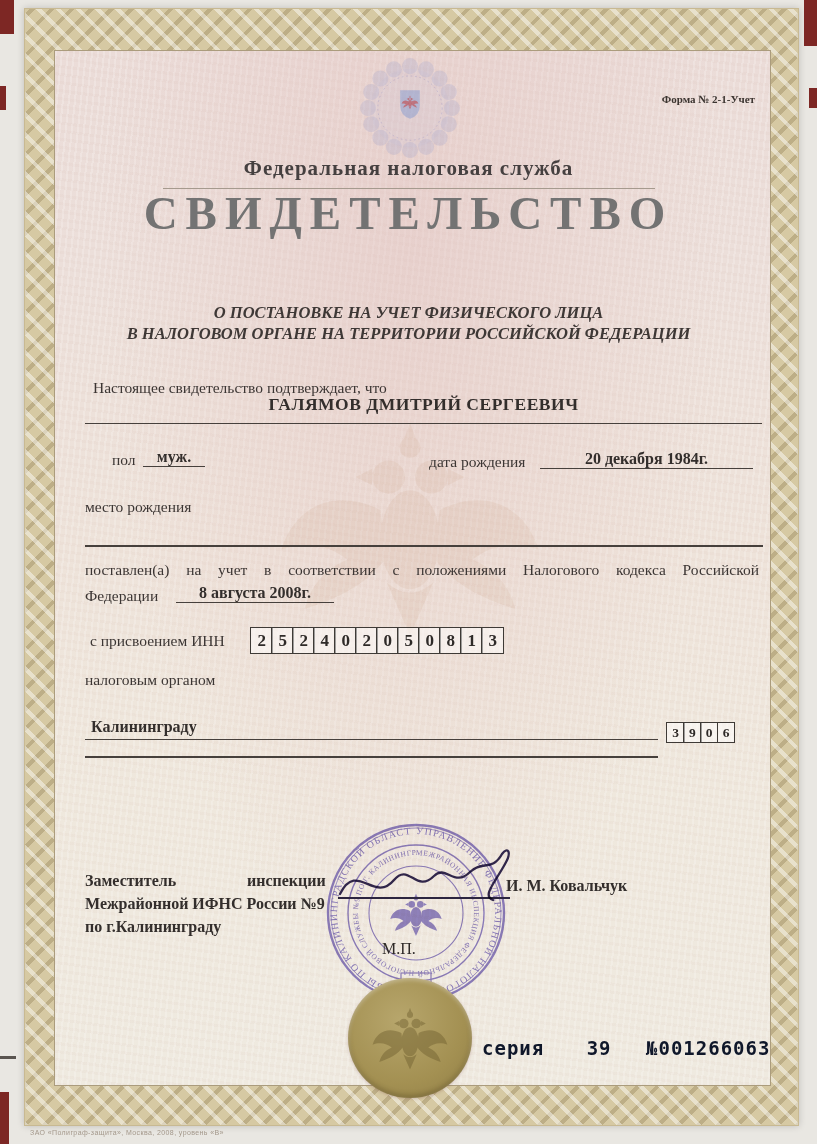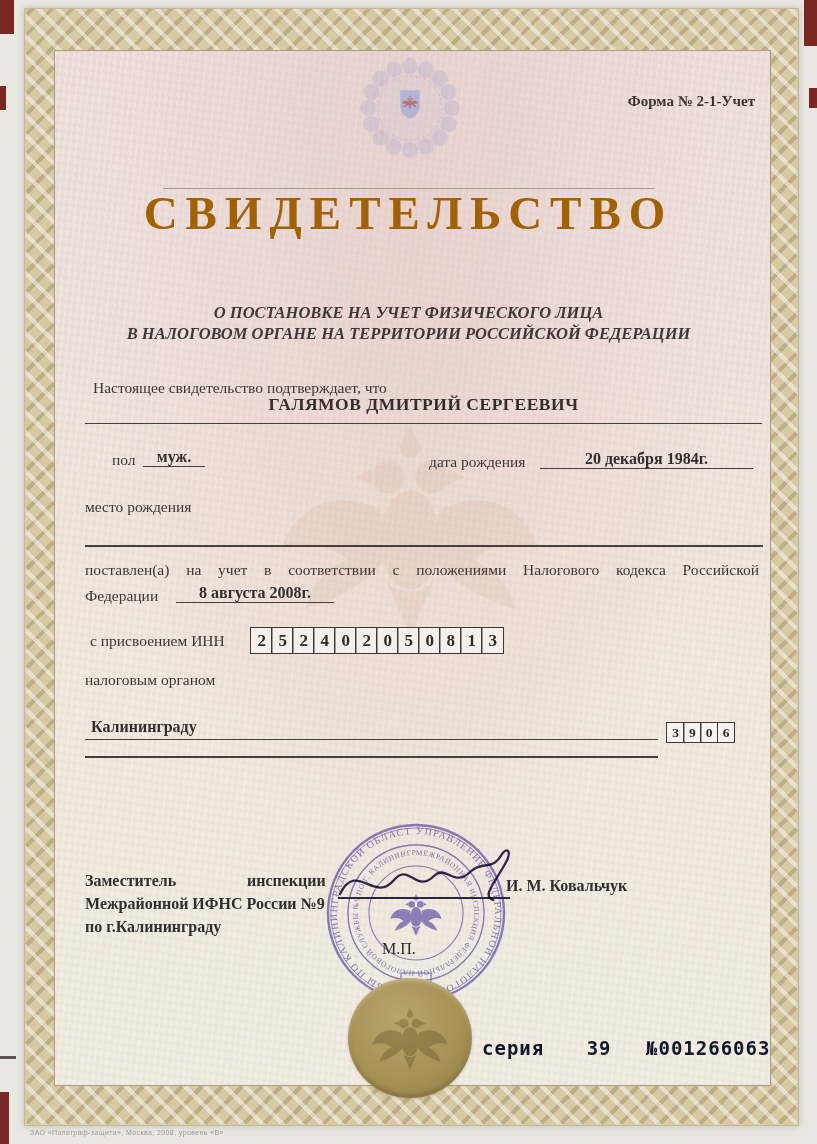--- a/index.html
+++ b/index.html
@@ -23,27 +23,27 @@
            repeating-linear-gradient(8deg, rgba(205,172,160,.07) 0 3px, rgba(0,0,0,0) 3px 8px),
            linear-gradient(180deg,#ebdcd8 0%,#ecdfda 20%,#eee3da 48%,#efe8dd 72%,#efeae0 100%);}
 
   
   .watermark{left:215px;top:355px;width:390px;height:330px;opacity:.065;}
 
   
   .art{background:#7d2724;}
   .art-dash{background:#5a5550;}
 
-  .form-label{right:62px;top:93px;font-size:15px;font-weight:bold;color:#3b3430;}
+  .form-label{right:62px;top:93px;font-size:11px;font-weight:bold;color:#3b3430;}
 
   .agency{left:0;right:0;top:156px;text-align:center;font-size:21px;font-weight:bold;
           letter-spacing:1px;color:#454040;}
   .agency-rule{left:163px;top:188px;width:492px;height:1px;background:#a59a8e;}
   .doc-title{left:0;right:0;top:186px;text-align:center;font-size:47px;font-weight:bold;
-             letter-spacing:8px;color:#a16207;}
+             letter-spacing:8px;color:#737373;}
   .subtitle{left:0;right:0;text-align:center;font-size:16.5px;font-weight:bold;color:#3e3836;font-style:italic;}
   .sub1{top:303px;}
   .sub2{top:324px;}
 
   .txt{font-size:15.5px;color:#3c3634;}
   .bold{font-weight:bold;color:#332e2c;}
   .uline{border-bottom:1.6px solid #46403c;}
 
   .intro{left:93px;top:371px;margin-top:8px;}
   .name-row{left:85px;right:55px;top:394px;height:29px;text-align:center;
@@ -149,20 +149,21 @@
         <circle cx="89.2" cy="28.8" r="9"></circle>
       <circle cx="99.4" cy="44" r="9"></circle>
     </g>
     <circle cx="56" cy="62" r="44" fill="rgba(196,188,214,0.20)"></circle>
     <circle cx="56" cy="62" r="36" fill="none" stroke="rgba(120,122,190,0.28)" stroke-dasharray="2 3"></circle>
     <path d="M56,42 h-11 v17 q0,11 11,15 q11,-4 11,-15 v-17 z" fill="rgba(116,146,208,0.42)"></path>
     <use href="#eagle-sym" x="44" y="43" width="24" height="24" fill="rgba(196,72,72,0.60)"></use>
   </svg>
 
   <div class="abs form-label">Форма № 2-1-Учет</div>
+  <div class="abs agency">Федеральная налоговая служба</div>
   <div class="abs agency-rule"></div>
   <div class="abs doc-title">СВИДЕТЕЛЬСТВО</div>
   <div class="abs subtitle sub1">О ПОСТАНОВКЕ НА УЧЕТ ФИЗИЧЕСКОГО ЛИЦА</div>
   <div class="abs subtitle sub2">В НАЛОГОВОМ ОРГАНЕ НА ТЕРРИТОРИИ РОССИЙСКОЙ ФЕДЕРАЦИИ</div>
 
   <div class="abs txt intro">Настоящее свидетельство подтверждает, что</div>
   <div class="abs bold uline name-row">ГАЛЯМОВ ДМИТРИЙ СЕРГЕЕВИЧ</div>
 
   <div class="abs txt sex-label">пол</div>
   <div class="abs bold uline sex-value">муж.</div>

